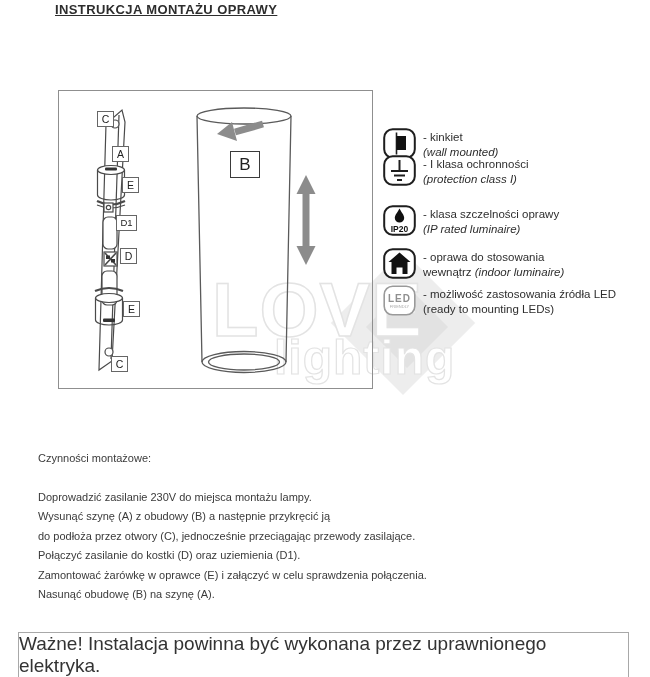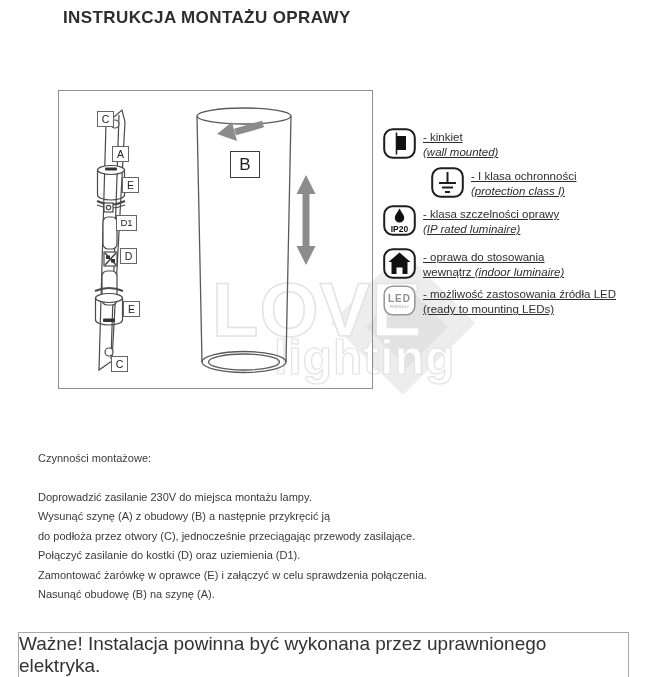--- a/index.html
+++ b/index.html
@@ -4,21 +4,21 @@
 <style>
   html,body{margin:0;padding:0;}
   body{
     width:650px;height:677px;background:#ffffff;position:relative;overflow:hidden;
     font-family:"Liberation Sans", sans-serif;color:#3a3a3a;
   }
   .page{position:absolute;inset:0;}
 
   
   .hdr{position:absolute;left:55px;top:0px;}
-  .hdr h1{margin:8px;font-size:17px;letter-spacing:.4px;font-weight:bold;color:#2d2d2d;line-height:19px;}
+  .hdr h1{margin:0;font-size:13px;letter-spacing:.4px;font-weight:bold;color:#2d2d2d;line-height:19px;text-decoration:underline;}
   .hdr .sub{font-size:14px;color:#3c3c3c;margin-top:2px;}
 
   
   .wm{position:absolute;inset:0;z-index:0;pointer-events:none;}
   .wm .gem{position:absolute;left:352px;top:272px;width:102px;height:102px;background:#ededed;transform:rotate(45deg);}
   .wm .gem2{position:absolute;left:378px;top:298px;width:58px;height:58px;background:#e2e2e2;transform:rotate(45deg);}
   .wm .love{position:absolute;left:212px;top:266px;font-size:76px;font-weight:bold;color:#ffffff;
     -webkit-text-stroke:1.5px #e3e3e3;letter-spacing:1px;}
   .wm .lighting{position:absolute;left:274px;top:330px;font-size:48px;font-weight:bold;color:#ffffff;
     -webkit-text-stroke:1.2px #e3e3e3;letter-spacing:1px;}
@@ -29,21 +29,21 @@
   .plabel{position:absolute;width:15px;height:14px;background:#fff;border:1px solid #666;
     font-size:10.5px;line-height:14px;text-align:center;color:#222;}
   .plabel.wide{width:19px;font-size:9.5px;}
   .blabel{position:absolute;left:171px;top:60px;width:28px;height:25px;background:#fff;border:1.4px solid #3a3a3a;
     font-size:17px;line-height:25px;text-align:center;color:#222;font-weight:normal;}
 
   
   .legend-row{position:absolute;left:383px;display:flex;gap:15px;z-index:1;}
   .licon{width:25px;height:31px;flex:0 0 auto;}
   .ltext{font-size:11.5px;line-height:15.4px;color:#2e2e2e;padding-top:2px;}
-  .ltext .l1,.ltext .l2{display:block;white-space:nowrap;text-decoration:underline;}
+  .ltext .l1,.ltext .l2{display:block;white-space:nowrap;}
   .lit{font-style:italic;}
 
   
   .steps{position:absolute;left:38px;top:452px;font-size:11px;color:#3a3a3a;z-index:1;}
   .steps .heading{margin-bottom:24px;}
   .steps .line{line-height:19.4px;white-space:nowrap;}
 
   
   .warn{position:absolute;left:18px;right:21px;top:632px;height:44px;border:1px solid #a8a8a8;
     display:flex;align-items:center;justify-content:center;font-size:19px;color:#333;z-index:1;background:transparent;}
@@ -133,21 +133,21 @@
         <line x1="13.5" y1="4.5" x2="13.5" y2="26.5" stroke="#1e1e1e" stroke-width="1.6"></line>
         <rect x="13.5" y="8" width="9.5" height="14" fill="#111"></rect>
       </svg>
     </span>
     <span class="ltext">
       <span class="l1">- kinkiet</span>
       <span class="l2"><span></span><span class="lit">(wall mounted)</span></span>
     </span>
   </div>
 
-  <div class="legend-row" style="top:167px;margin-left:48px;">
+  <div class="legend-row" style="top:155px;">
     <span class="licon">
       <svg width="33" height="31" viewBox="0 0 33 31">
         <rect x="1.2" y="1.2" width="30.6" height="28.6" rx="8.5" fill="#fff" stroke="#1e1e1e" stroke-width="2"></rect>
         <line x1="16.5" y1="5" x2="16.5" y2="16" stroke="#1e1e1e" stroke-width="2"></line>
         <line x1="8" y1="16" x2="25" y2="16" stroke="#1e1e1e" stroke-width="2"></line>
         <line x1="11" y1="20.5" x2="22" y2="20.5" stroke="#1e1e1e" stroke-width="2"></line>
         <line x1="14" y1="25" x2="19" y2="25" stroke="#1e1e1e" stroke-width="2"></line>
       </svg>
     </span>
     <span class="ltext">

